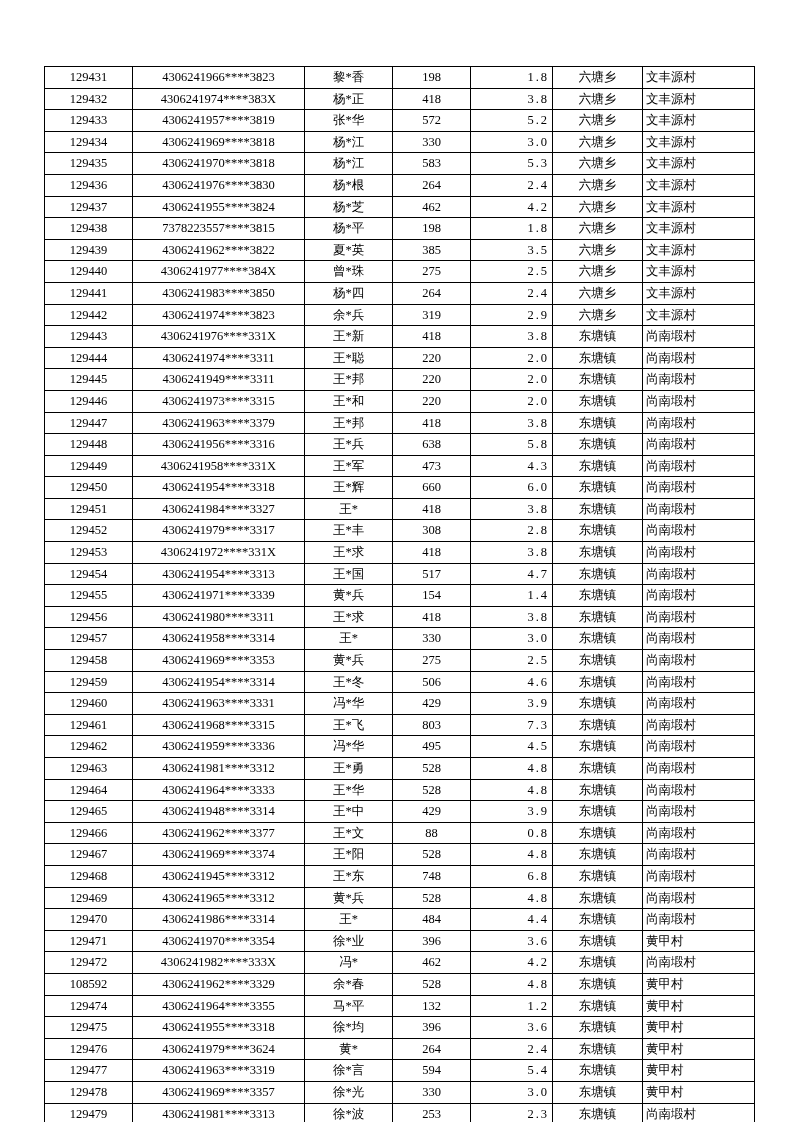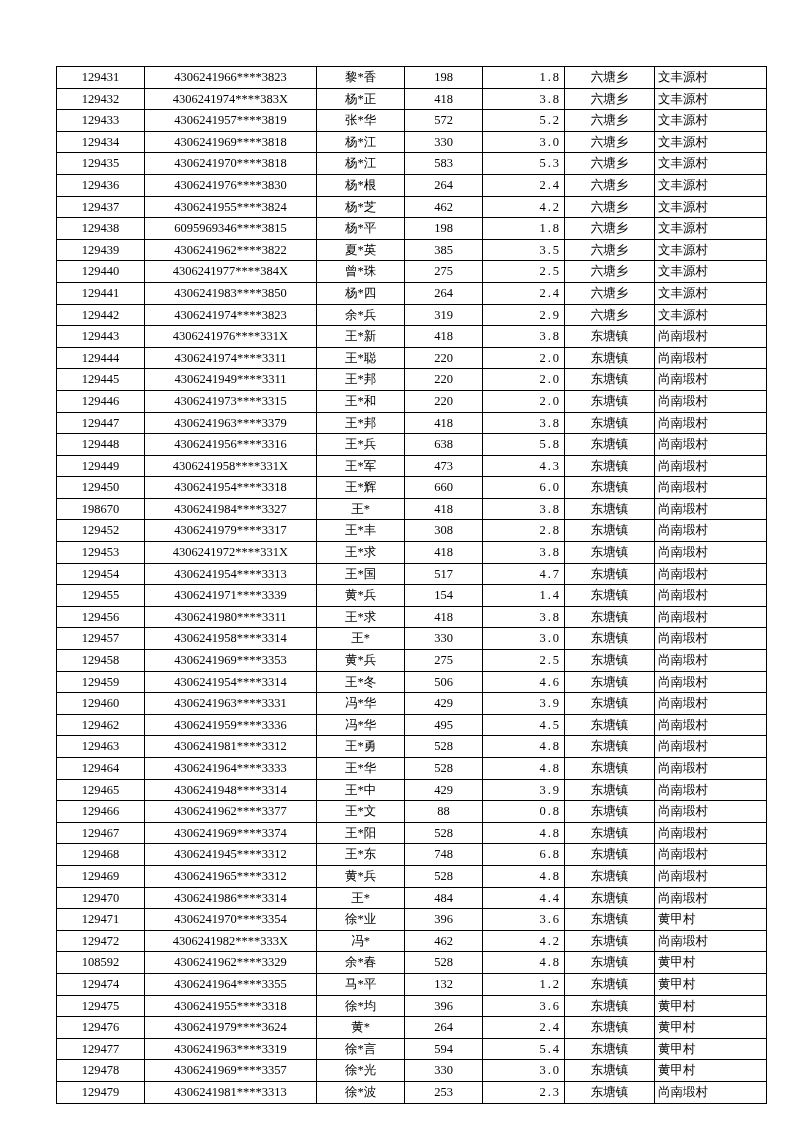--- a/index.html
+++ b/index.html
@@ -11,21 +11,21 @@
     width: 794px;
     height: 1122px;
     font-family: "Liberation Serif", "DejaVu Serif", serif;
     color: #000000;
   }
   .page {
     position: relative;
     width: 794px;
     height: 835px;
     box-sizing: border-box;
-    padding: 66px 40px 0 56px;
+    padding: 66px 40px 0 44px;
   }
   table.data-table {
     border-collapse: collapse;
     width: 710px;
     table-layout: fixed;
   }
   table.data-table td {
     border: 1px solid #000000;
     height: 20.6px;
     line-height: 20.6px;
@@ -123,21 +123,21 @@
           <td class="cell-seq">129437</td>
           <td class="cell-id">4306241955****3824</td>
           <td class="cell-name">杨*芝</td>
           <td class="cell-amt">462</td>
           <td class="cell-rate">4.2</td>
           <td class="cell-town">六塘乡</td>
           <td class="cell-vill">文丰源村</td>
         </tr>
         <tr>
           <td class="cell-seq">129438</td>
-          <td class="cell-id">6095969346****3815</td>
+          <td class="cell-id">7378223557****3815</td>
           <td class="cell-name">杨*平</td>
           <td class="cell-amt">198</td>
           <td class="cell-rate">1.8</td>
           <td class="cell-town">六塘乡</td>
           <td class="cell-vill">文丰源村</td>
         </tr>
         <tr>
           <td class="cell-seq">129439</td>
           <td class="cell-id">4306241962****3822</td>
           <td class="cell-name">夏*英</td>
@@ -239,21 +239,21 @@
         <tr>
           <td class="cell-seq">129450</td>
           <td class="cell-id">4306241954****3318</td>
           <td class="cell-name">王*辉</td>
           <td class="cell-amt">660</td>
           <td class="cell-rate">6.0</td>
           <td class="cell-town">东塘镇</td>
           <td class="cell-vill">尚南塅村</td>
         </tr>
         <tr>
-          <td class="cell-seq">198670</td>
+          <td class="cell-seq">129451</td>
           <td class="cell-id">4306241984****3327</td>
           <td class="cell-name">王*</td>
           <td class="cell-amt">418</td>
           <td class="cell-rate">3.8</td>
           <td class="cell-town">东塘镇</td>
           <td class="cell-vill">尚南塅村</td>
         </tr>
         <tr>
           <td class="cell-seq">129452</td>
           <td class="cell-id">4306241979****3317</td>
@@ -329,20 +329,29 @@
         <tr>
           <td class="cell-seq">129460</td>
           <td class="cell-id">4306241963****3331</td>
           <td class="cell-name">冯*华</td>
           <td class="cell-amt">429</td>
           <td class="cell-rate">3.9</td>
           <td class="cell-town">东塘镇</td>
           <td class="cell-vill">尚南塅村</td>
         </tr>
         <tr>
+          <td class="cell-seq">129461</td>
+          <td class="cell-id">4306241968****3315</td>
+          <td class="cell-name">王*飞</td>
+          <td class="cell-amt">803</td>
+          <td class="cell-rate">7.3</td>
+          <td class="cell-town">东塘镇</td>
+          <td class="cell-vill">尚南塅村</td>
+        </tr>
+        <tr>
           <td class="cell-seq">129462</td>
           <td class="cell-id">4306241959****3336</td>
           <td class="cell-name">冯*华</td>
           <td class="cell-amt">495</td>
           <td class="cell-rate">4.5</td>
           <td class="cell-town">东塘镇</td>
           <td class="cell-vill">尚南塅村</td>
         </tr>
         <tr>
           <td class="cell-seq">129463</td>

